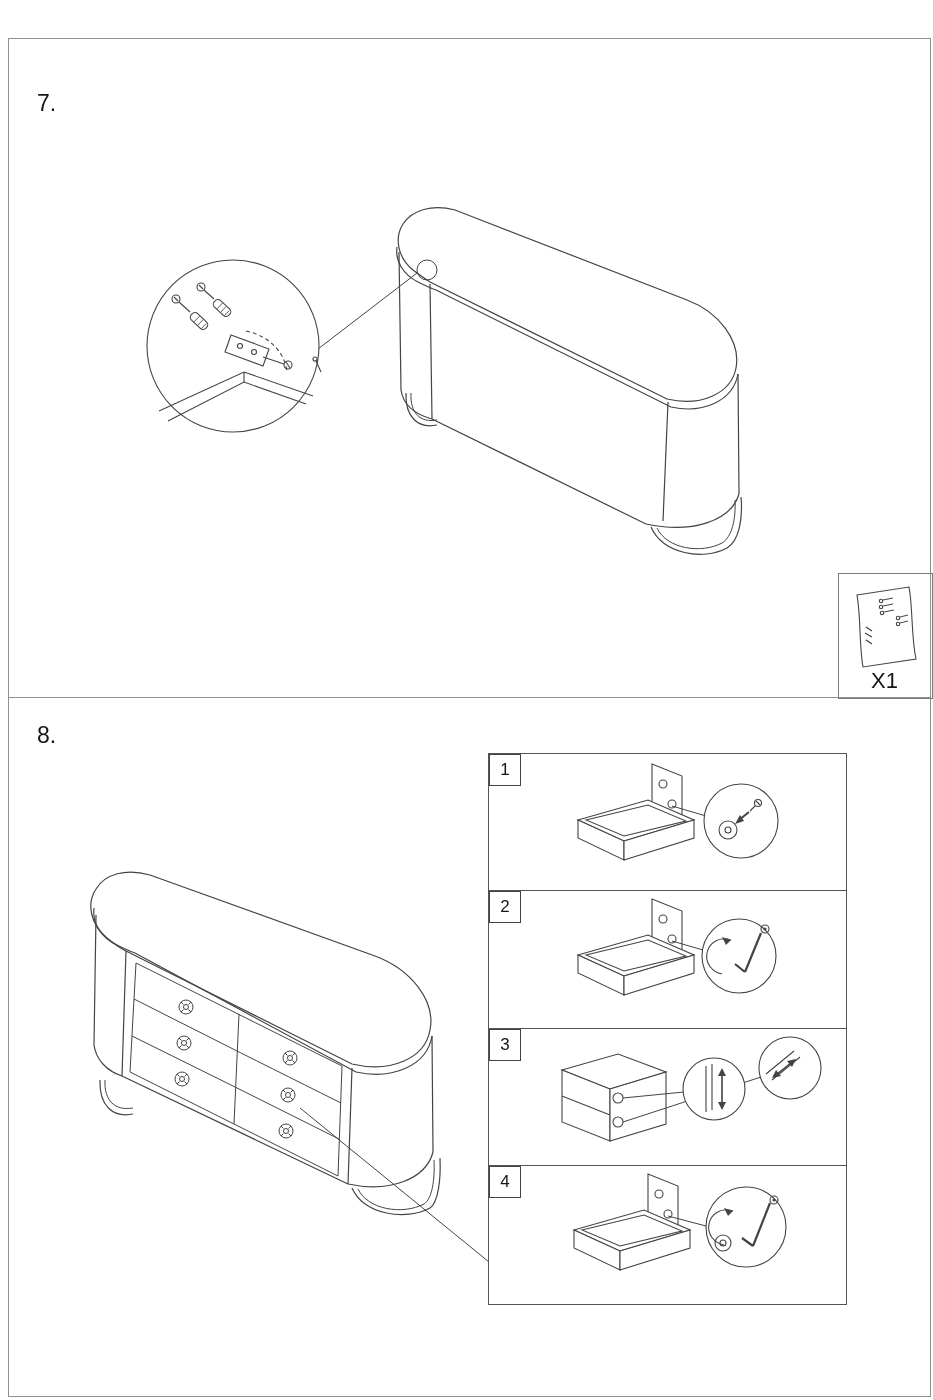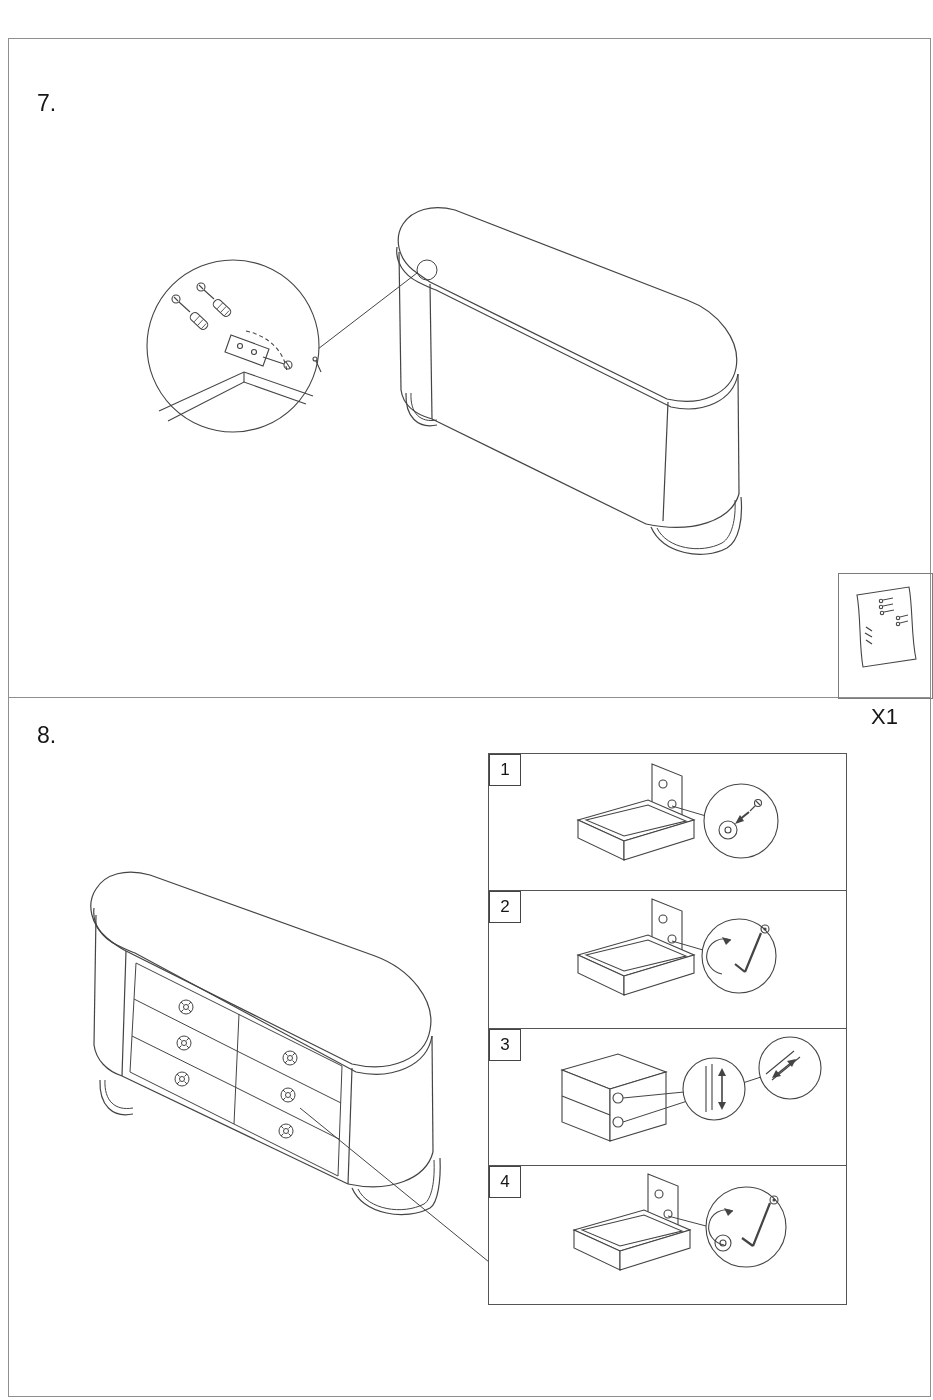--- a/index.html
+++ b/index.html
@@ -6,21 +6,21 @@
   body{
     width:933px;height:1400px;position:relative;background:#fff;
     font-family:"Liberation Sans", sans-serif;color:#161616;overflow:hidden;
   }
   .page-border{position:absolute;left:8px;top:38px;width:921px;height:1357px;border:1px solid #8f8f8f;}
   .divider{position:absolute;left:8px;top:697px;width:922px;height:1px;background:#8f8f8f;}
   .step-label{position:absolute;font-size:23px;line-height:1;}
   #step7-label{left:37px;top:92px;}
   #step8-label{left:37px;top:724px;}
   .x1-box{position:absolute;left:838px;top:573px;width:93px;height:124px;border:1px solid #7c7c7c;}
-  .x1-label{position:absolute;left:838px;top:704px;width:93px;text-align:center;font-size:22px;}
+  .x1-label{position:absolute;left:838px;top:668px;width:93px;text-align:center;font-size:22px;}
   .panel-box{position:absolute;left:488px;top:753px;width:357px;height:550px;border:1px solid #555;}
   .panel-divider{position:absolute;left:488px;width:358px;height:1px;background:#555;}
   .num-box{
     position:absolute;width:30px;height:30px;border:1px solid #444;background:#fff;
     display:flex;align-items:center;justify-content:center;font-size:17px;
   }
   svg.art{position:absolute;left:0;top:0;}
 </style>
 </head>
 <body>

